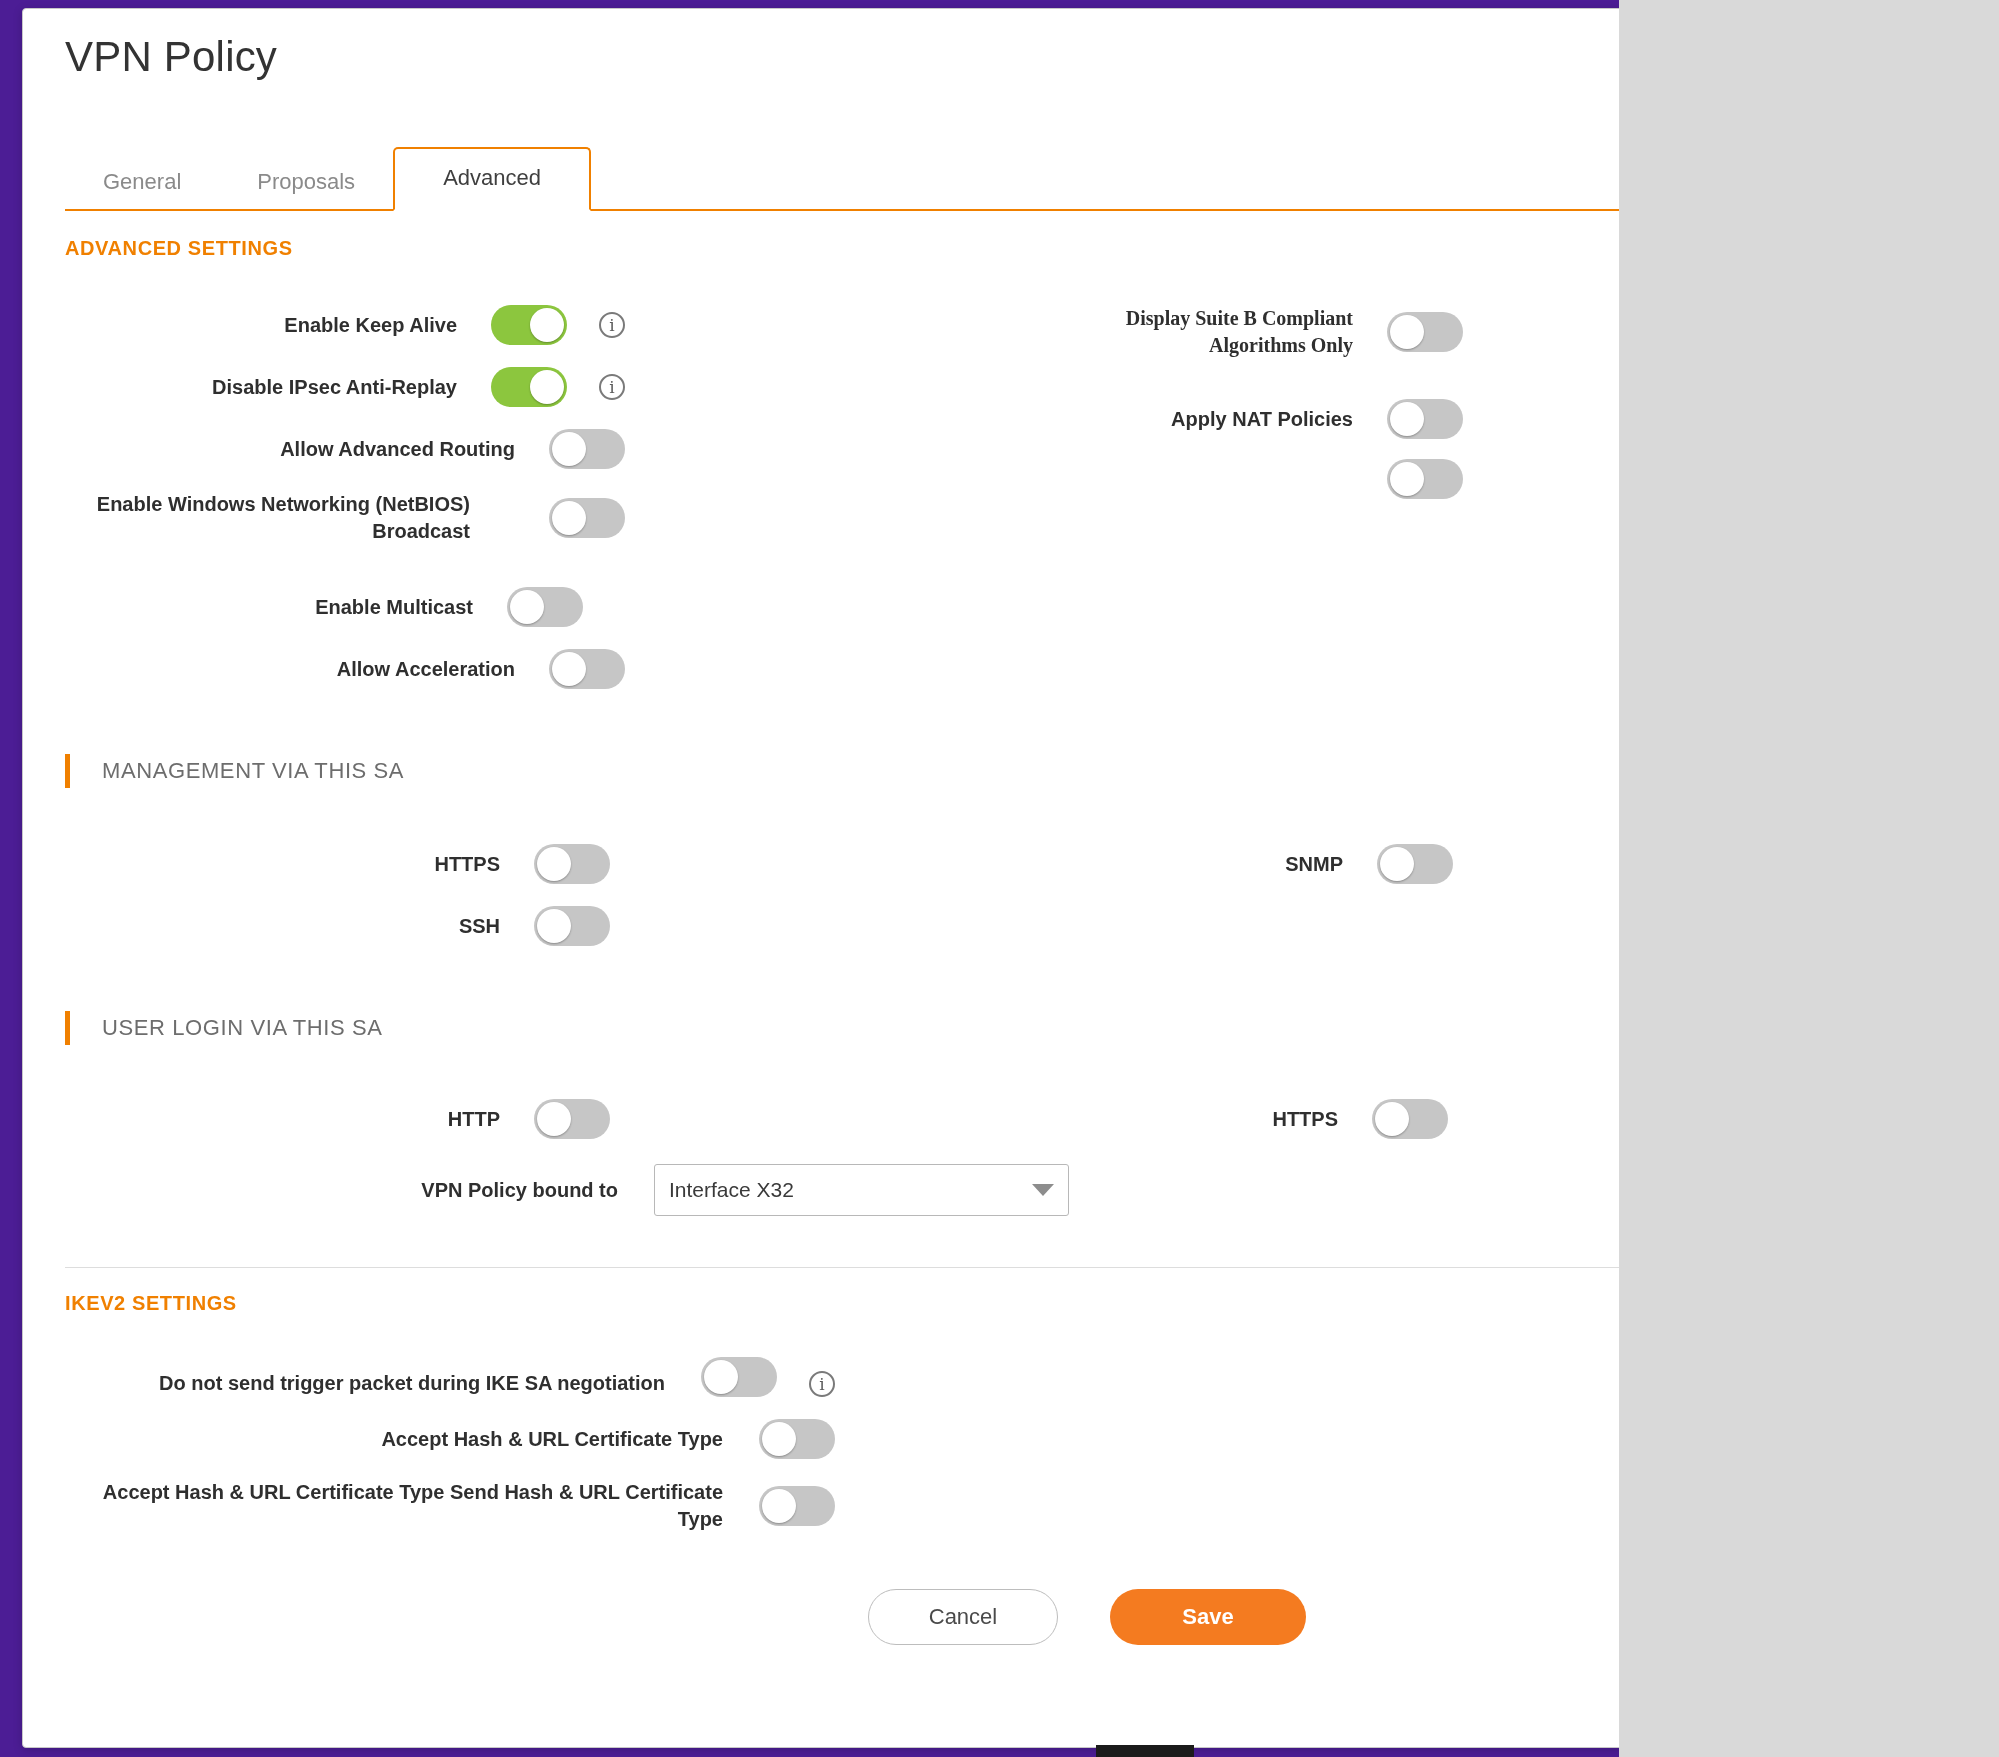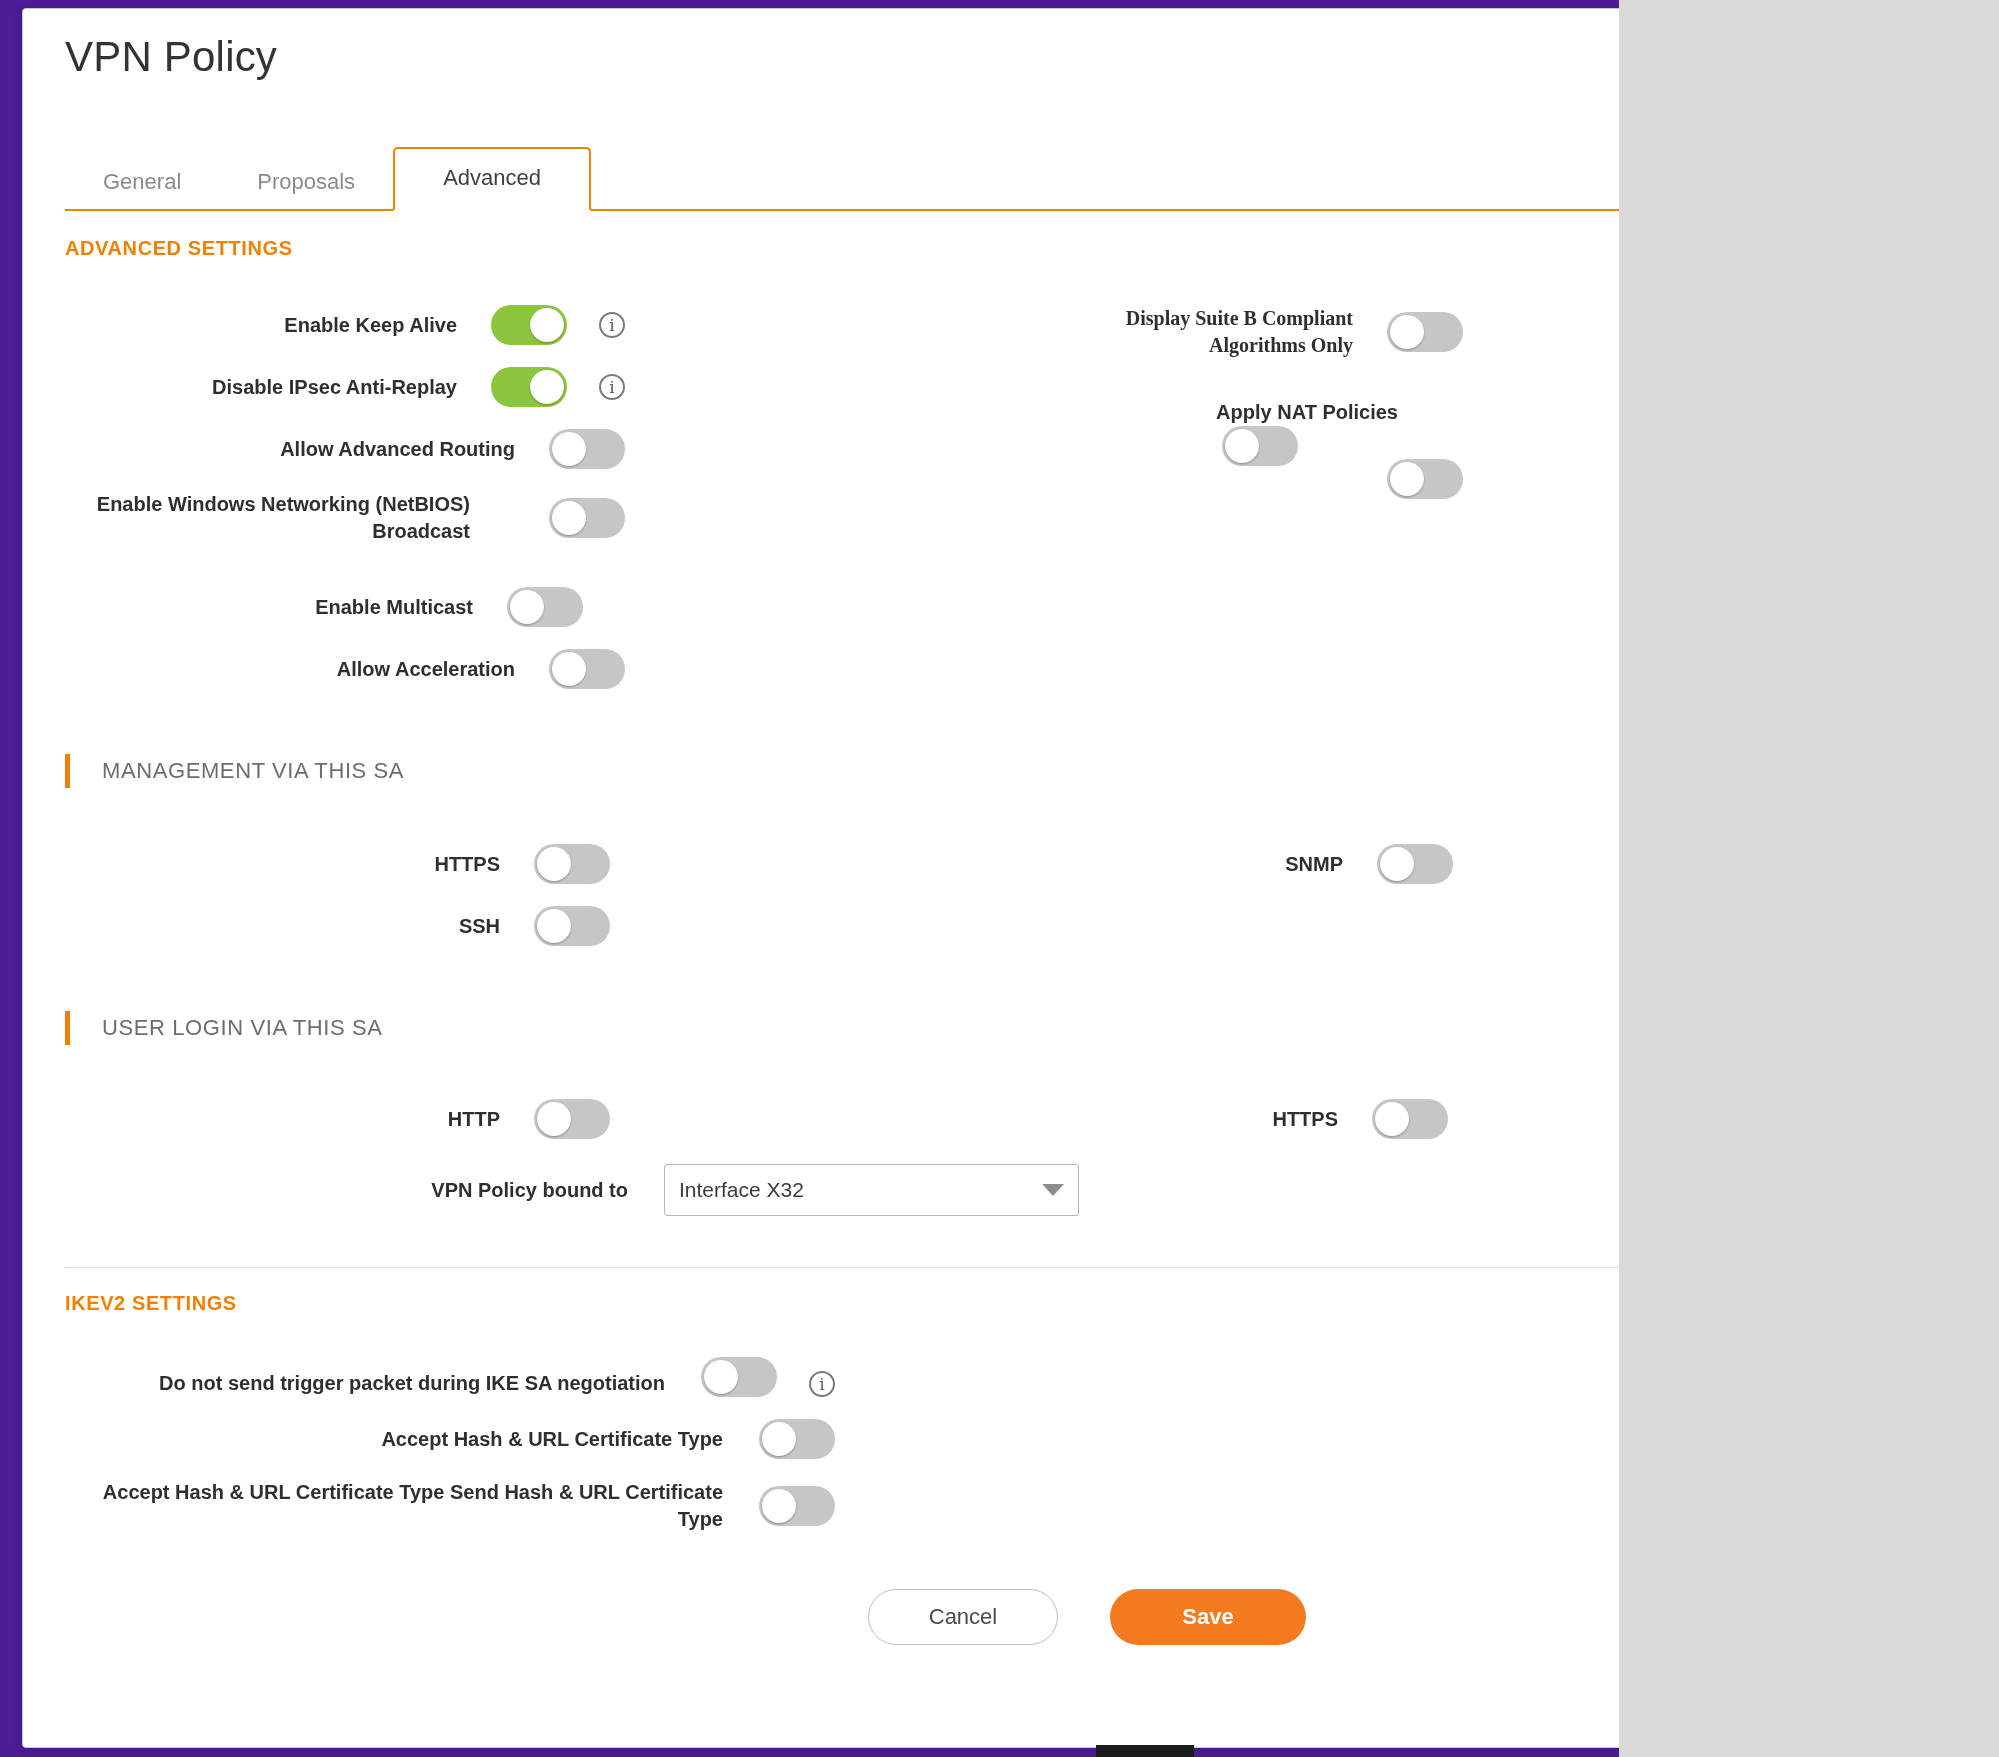--- a/index.html
+++ b/index.html
@@ -257,21 +257,21 @@
         </div>
     </div>
 
     <div class="row" style="left:1000px; top:296px; width:440px; justify-content:flex-end;">
       <div class="lbl" style="width:310px;font-family:Liberation Serif, serif;">Display Suite B Compliant Algorithms Only</div>
       <div class="toggle" style="margin-left:34px;">
           <div class="knob"></div>
         </div>
     </div>
 
-    <div class="row" style="left:1000px; top:390px; width:440px; justify-content:flex-end;flex-direction:column;">
+    <div class="row" style="left:1000px; top:390px; width:440px; justify-content:flex-end;">
       <div class="lbl" style="width:310px;">Apply NAT Policies</div>
       <div class="toggle" style="margin-left:34px;">
           <div class="knob"></div>
         </div>
     </div>
 
     <div class="row" style="left:1000px; top:450px; width:440px; justify-content:flex-end;">
       <div class="toggle" style="margin-left:34px;">
           <div class="knob"></div>
         </div>
@@ -309,21 +309,21 @@
         </div>
     </div>
 
     <div class="row" style="left:1000px; top:1090px; width:425px; justify-content:flex-end;">
       <div class="lbl" style="width:295px;">HTTPS</div>
       <div class="toggle" style="margin-left:34px;">
           <div class="knob"></div>
         </div>
     </div>
 
-    <div class="row" style="left:56px; top:1155px; width:1000px;">
+    <div class="row" style="left:46px; top:1155px; width:1000px;">
       <div class="lbl" style="width:770px;">VPN Policy bound to</div>
       <div class="select" style="margin-left:36px;">
         <span>Interface X32</span>
         <span class="caret"></span>
       </div>
     </div>
 
     <div class="divider" style="top:1258px;"></div>
 
     <div class="section-head" style="top:1283px;">IKEV2 SETTINGS</div>

